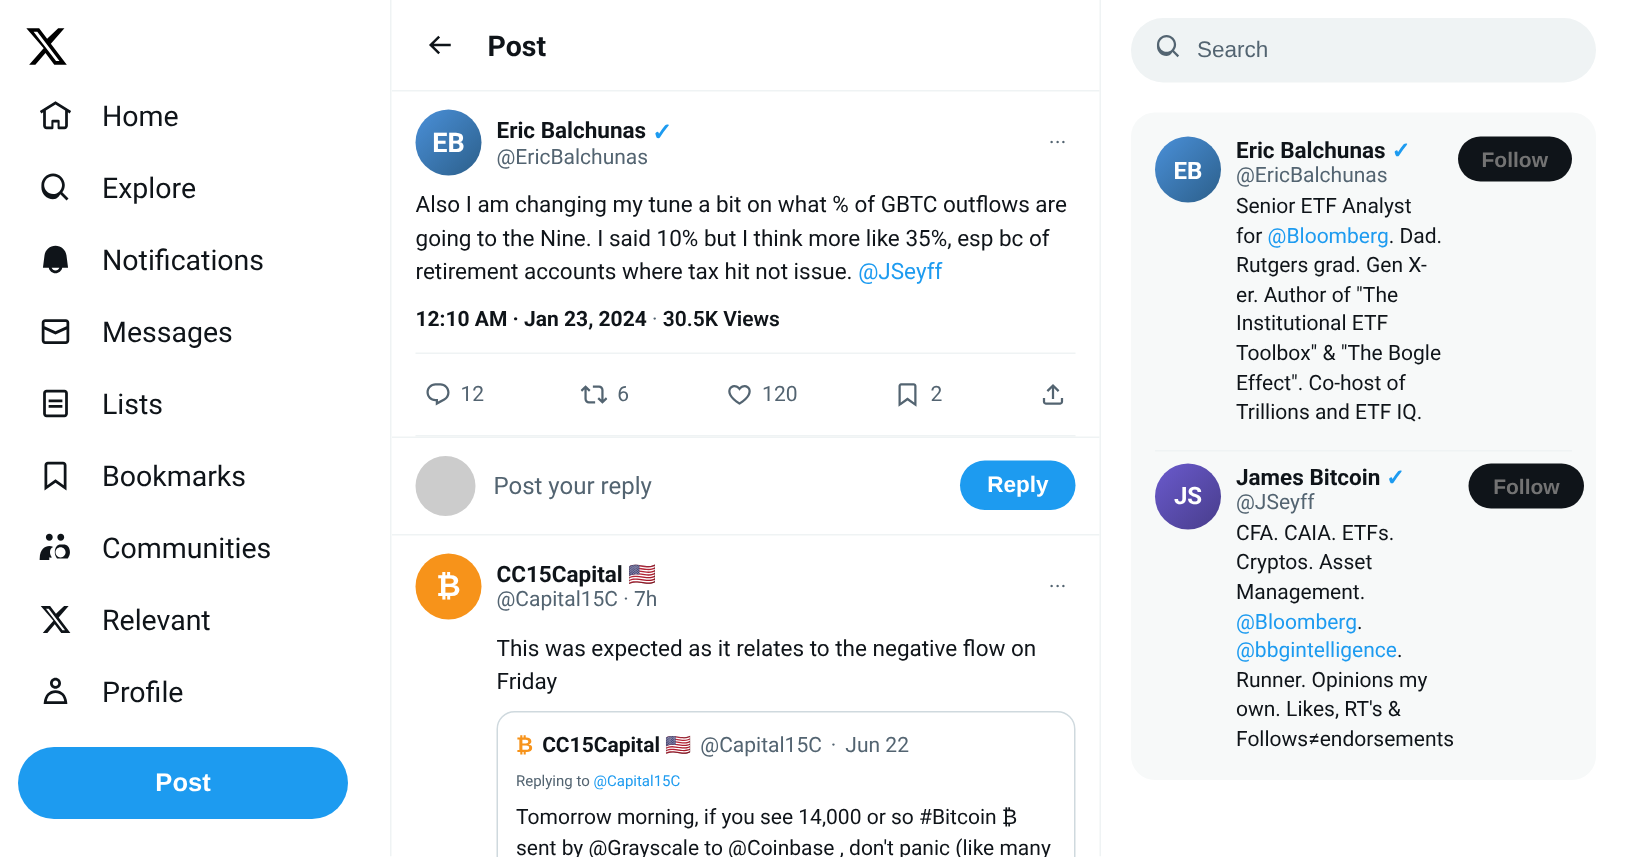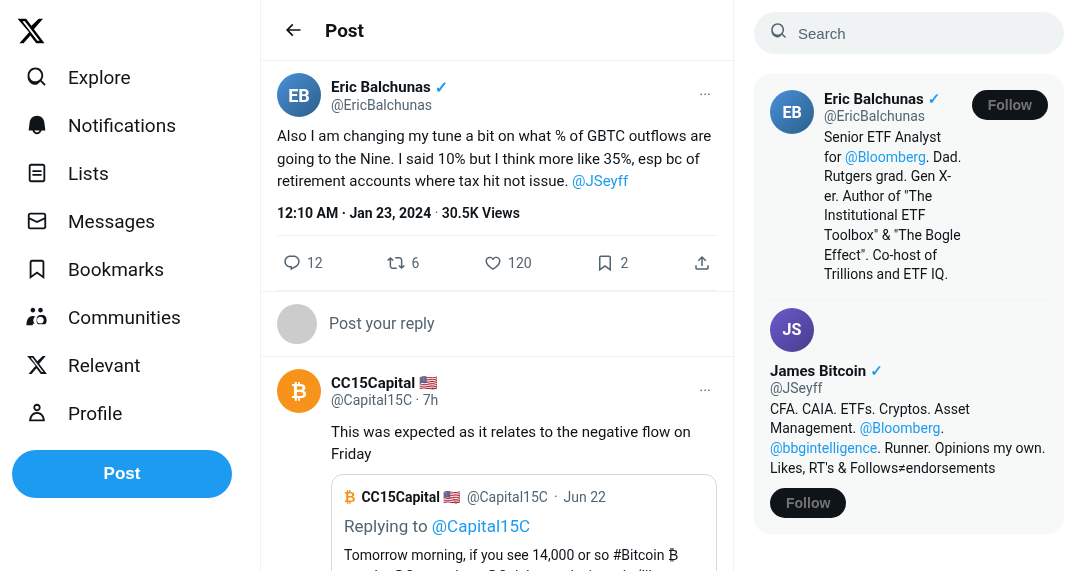--- a/index.html
+++ b/index.html
@@ -60,21 +60,21 @@
     .right-sidebar { width: 350px; padding: 12px 20px; flex-shrink: 0; overflow-y: auto; }
     .search-box { display: flex; align-items: center; gap: 10px; background: #eff3f4; border-radius: 999px; padding: 10px 16px; margin-bottom: 20px; }
     .search-box input { background: none; border: none; outline: none; font-size: 15px; color: #8b5cf6; flex: 1; }
     .search-box input::placeholder { color: #536471; }
     .search-icon { color: #536471; font-size: 18px; }
 
     .section-card { background: #f7f9f9; border-radius: 16px; padding: 16px; margin-bottom: 16px; }
     .section-title { font-size: 19px; font-weight: 800; margin-bottom: 14px; }
 
     .relevant-person { display: flex; align-items: flex-start; gap: 10px; margin-bottom: 14px; }
-    .relevant-person:last-child { margin-bottom: 0; flex-direction: column; }
+    .relevant-person:last-child { margin-bottom: 0; }
     .person-info { flex: 1; }
     .person-name { font-weight: 700; font-size: 15px; display: flex; align-items: center; gap: 4px; }
     .person-handle { color: #536471; font-size: 14px; }
     .person-bio { color: #0f1419; font-size: 14px; line-height: 1.4; margin-top: 4px; }
     .person-bio .bio-link { color: #1d9bf0; }
     .follow-btn { background: #0f1419; color: #737373; border: none; border-radius: 999px; padding: 7px 16px; font-size: 14px; font-weight: 700; cursor: pointer; flex-shrink: 0; }
     .person-avatar { width: 44px; height: 44px; border-radius: 50%; flex-shrink: 0; display: flex; align-items: center; justify-content: center; font-weight: 700; color: #fff; font-size: 16px; }
     .person-avatar-eb { background: linear-gradient(135deg, #4a90d9, #2c5f8a); }
     .person-avatar-js { background: linear-gradient(135deg, #6a5acd, #483d8b); }
 
@@ -86,20 +86,28 @@
 </head>
 <body>
 
 <nav class="sidebar">
   <div class="sidebar-logo">
     <svg viewBox="0 0 24 24" fill="#000">
         <path d="M18.244 2.25h3.308l-7.227 8.26 8.502 11.24H16.17l-4.714-6.231-5.401 6.231H2.742l7.73-8.835L1.254 2.25H8.08l4.253 5.622zm-1.161 17.52h1.833L7.084 4.126H5.117z"></path>
       </svg>
   </div>
 
+  <div class="nav-item">
+    <span class="nav-icon">
+      <svg class="icon-svg" viewBox="0 0 24 24">
+          <path d="M12 1.696L.622 8.807l1.06 1.696L3 9.679V19.5C3 20.881 4.119 22 5.5 22h4a1 1 0 001-1v-4h3v4a1 1 0 001 1h4c1.381 0 2.5-1.119 2.5-2.5V9.679l1.318.824 1.06-1.696L12 1.696zM19 19.5c0 .276-.224.5-.5.5H15v-4a1 1 0 00-1-1h-4a1 1 0 00-1 1v4H5.5c-.276 0-.5-.224-.5-.5V8.429l7-4.375 7 4.375V19.5z"></path>
+        </svg>
+    </span>
+    <span class="nav-label">Home</span>
+  </div>
 
   <div class="nav-item">
     <span class="nav-icon">
       <svg class="icon-svg" viewBox="0 0 24 24">
           <path d="M10.25 3.75c-3.59 0-6.5 2.91-6.5 6.5s2.91 6.5 6.5 6.5c1.795 0 3.419-.726 4.596-1.904 1.178-1.177 1.904-2.801 1.904-4.596 0-3.59-2.91-6.5-6.5-6.5zm-8.5 6.5c0-4.694 3.806-8.5 8.5-8.5s8.5 3.806 8.5 8.5c0 1.986-.682 3.815-1.814 5.272l4.521 4.521-1.414 1.414-4.521-4.521C13.815 19.818 11.986 20.5 10.25 20.5c-4.694 0-8.5-3.806-8.5-8.5z"></path>
         </svg>
     </span>
     <span class="nav-label">Explore</span>
   </div>
 
@@ -108,33 +116,33 @@
       <svg class="icon-svg" viewBox="0 0 24 24">
           <path d="M19.993 9.042C19.48 5.017 16.054 2 11.996 2s-7.49 3.021-7.999 7.051L2.866 18H7.1c.463 2.282 2.481 4 4.9 4s4.437-1.718 4.9-4h4.236l-1.143-8.958zM12 20c-1.306 0-2.417-.835-2.829-2h5.658c-.412 1.165-1.523 2-2.829 2zm-6.866-4l.847-6.698C6.389 6.benedict 8.906 4 11.996 4s5.61 2.002 6.018 5.285L18.864 16H5.134z"></path>
         </svg>
     </span>
     <span class="nav-label">Notifications</span>
   </div>
 
   <div class="nav-item">
     <span class="nav-icon">
       <svg class="icon-svg" viewBox="0 0 24 24">
+          <path d="M1.998 5.5c0-1.381 1.119-2.5 2.5-2.5h15c1.381 0 2.5 1.119 2.5 2.5v13c0 1.381-1.119 2.5-2.5 2.5h-15c-1.381 0-2.5-1.119-2.5-2.5v-13zm2.5-.5c-.276 0-.5.224-.5.5v2.764l8 3.638 8-3.637V5.5c0-.276-.224-.5-.5-.5h-15zm15.5 5.463l-8 3.636-8-3.636V18.5c0 .276.224.5.5.5h15c.276 0 .5-.224.5-.5v-8.037z"></path>
+        </svg>
+    </span>
+    <span class="nav-label">Messages</span>
+  </div>
+
+  <div class="nav-item">
+    <span class="nav-icon">
+      <svg class="icon-svg" viewBox="0 0 24 24">
           <path d="M3 4.5C3 3.12 4.12 2 5.5 2h13C19.88 2 21 3.12 21 4.5v15c0 1.38-1.12 2.5-2.5 2.5h-13C4.12 22 3 20.88 3 19.5v-15zM5.5 4c-.28 0-.5.22-.5.5v15c0 .28.22.5.5.5h13c.28 0 .5-.22.5-.5v-15c0-.28-.22-.5-.5-.5h-13zM7 9h10v2H7zm0 4h10v2H7z"></path>
         </svg>
     </span>
     <span class="nav-label">Lists</span>
-  </div>
-
-  <div class="nav-item">
-    <span class="nav-icon">
-      <svg class="icon-svg" viewBox="0 0 24 24">
-          <path d="M1.998 5.5c0-1.381 1.119-2.5 2.5-2.5h15c1.381 0 2.5 1.119 2.5 2.5v13c0 1.381-1.119 2.5-2.5 2.5h-15c-1.381 0-2.5-1.119-2.5-2.5v-13zm2.5-.5c-.276 0-.5.224-.5.5v2.764l8 3.638 8-3.637V5.5c0-.276-.224-.5-.5-.5h-15zm15.5 5.463l-8 3.636-8-3.636V18.5c0 .276.224.5.5.5h15c.276 0 .5-.224.5-.5v-8.037z"></path>
-        </svg>
-    </span>
-    <span class="nav-label">Messages</span>
   </div>
 
   <div class="nav-item">
     <span class="nav-icon">
       <svg class="icon-svg" viewBox="0 0 24 24">
           <path d="M4 4.5C4 3.12 5.119 2 6.5 2h11C18.881 2 20 3.12 20 4.5v18.44l-8-5.71-8 5.71V4.5zM6.5 4c-.276 0-.5.22-.5.5v14.56l6-4.29 6 4.29V4.5c0-.28-.224-.5-.5-.5h-11z"></path>
         </svg>
     </span>
     <span class="nav-label">Bookmarks</span>
   </div>
@@ -233,20 +241,21 @@
         <svg width="18" height="18" viewBox="0 0 24 24" fill="currentColor">
             <path d="M12 2.59l5.7 5.7-1.41 1.42L13 6.41V16h-2V6.41l-3.3 3.3-1.41-1.42L12 2.59zM21 15l-.02 3.51c0 1.38-1.12 2.49-2.5 2.49H5.5C4.12 21 3 19.88 3 18.5V15h2v3.5c0 .28.22.5.5.5h12.98c.28 0 .5-.22.5-.5L19 15h2z"></path>
           </svg>
       </span>
     </div>
   </div>
 
   <div class="reply-box">
     <div class="reply-avatar"></div>
     <span class="reply-input" style="color:#536471;">Post your reply</span>
+    <button class="reply-btn">Reply</button>
   </div>
 
   <div class="comment">
     <div class="comment-header">
       <div class="comment-author">
         <div class="avatar avatar-cc" style="background:#f7931a; font-size:20px;">₿</div>
         <div class="author-info">
           <span class="author-name">
             <span>CC15Capital 🇺🇸</span>
           </span>
@@ -261,21 +270,21 @@
     <div class="comment-body">This was expected as it relates to the negative flow on Friday</div>
 
     <div class="quoted-tweet">
       <div class="quoted-author">
         <span style="color:#f7931a; font-size:14px;">₿</span>
         <span>CC15Capital 🇺🇸</span>
         <span class="quoted-handle">@Capital15C</span>
         <span class="quoted-date">·</span>
         <span class="quoted-date">Jun 22</span>
       </div>
-      <div style="color:#536471; font-size:17px; margin-bottom:6px;">
+      <div style="color:#536471; font-size:10px; margin-bottom:6px;">
         Replying to <span style="color:#1d9bf0;">@Capital15C</span>
       </div>
       <div>Tomorrow morning, if you see 14,000 or so #Bitcoin ₿ sent by @Grayscale to @Coinbase , don't panic (like many others will).</div>
 
     </div>
 
   </div>
 </main>
 
 <aside class="right-sidebar">

